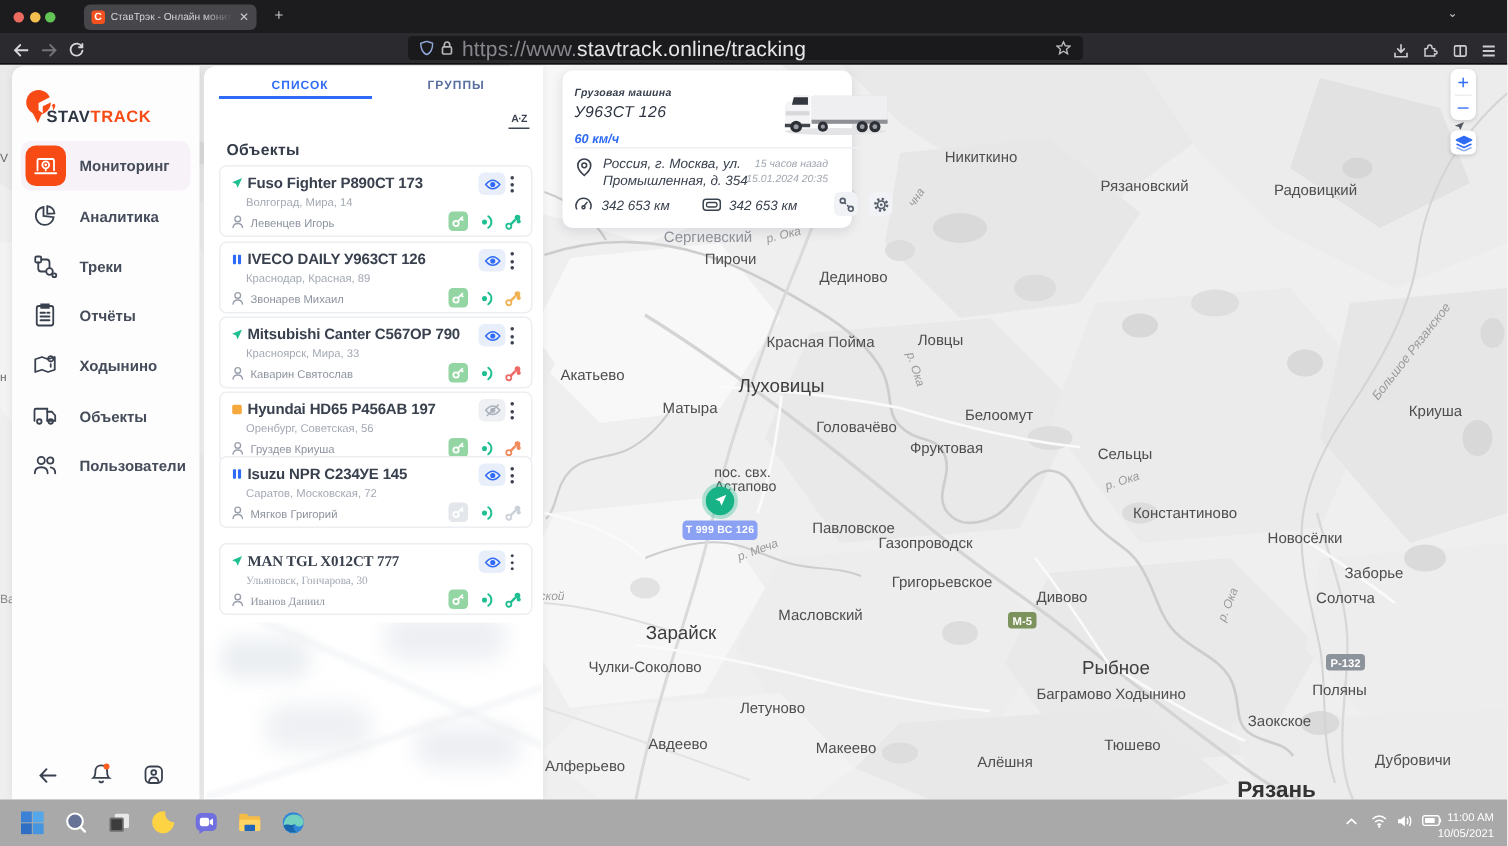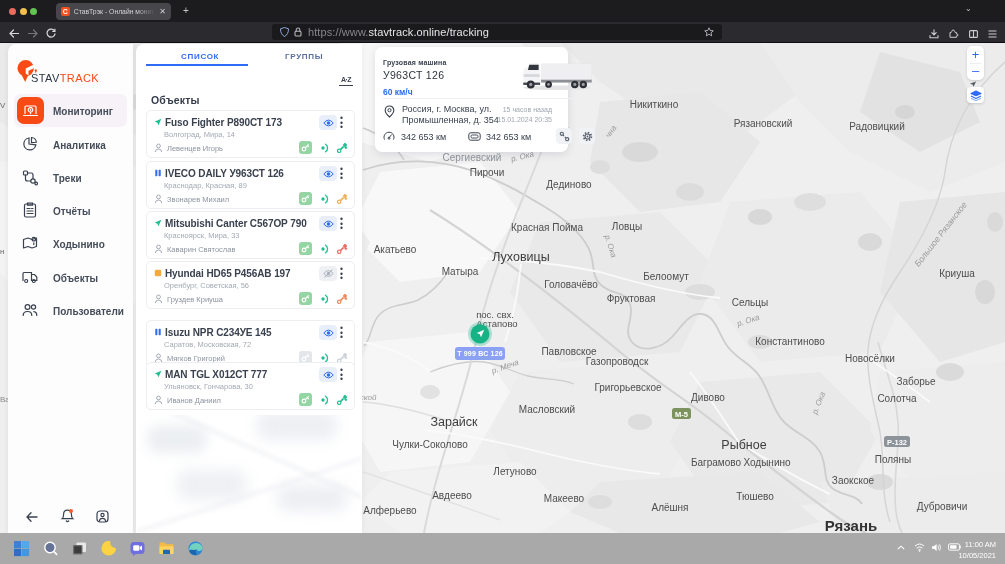--- a/index.html
+++ b/index.html
@@ -10,21 +10,21 @@
 
 #titlebar { left:0; top:0; width:1005px; height:22px; background:#1c1c1f; }
 .tl { top:8px; width:7px; height:7px; border-radius:50%; }
 #tab { left:56px; top:3px; width:115px; height:17px; background:#46464b; border-radius:4px; display:flex; align-items:center; padding:0 5px; }
 #tab .fav { width:9px; height:9px; background:#f4511e; border-radius:2px; color:#fff; font-size:7px; font-weight:bold; line-height:9px; text-align:center; }
 #tab .ttl { color:#d4d4d6; font-size:6.8px; margin-left:4px; white-space:nowrap; overflow:hidden; width:86px;
   -webkit-mask-image:linear-gradient(90deg,#000 75%,transparent 98%); }
 #tab .x { color:#cbcbce; font-size:8px; margin-left:2px; }
 #toolbar { left:0; top:22px; width:1005px; height:21px; background:#2b2b2f; border-bottom:1px solid #0f0f10; }
 #urlbar { left:272px; top:24px; width:450px; height:16px; background:#1a1a1d; border-radius:3px; display:flex; align-items:center; padding:0 8px; }
-#urlbar .url { font-size:11px; color:#86868c; margin-left:6px; letter-spacing:.1px;}
+#urlbar .url { font-size:14px; color:#86868c; margin-left:6px; letter-spacing:.1px;}
 #urlbar .url b { color:#e6e6e9; font-weight:normal; }
 #urlbar .star { margin-left:auto; color:#b9b9bd; font-size:9px; }
 
 
 #taskbar { left:0; top:533px; width:1005px; height:31px; background:#a9a9a9; }
 .tb-ic { top:540px; width:17px; height:17px; }
 #tray { right:9px; top:539px; color:#fff; font-size:7.5px; text-align:right; line-height:11px; }
 
 
 #sidebar { left:8px; top:44px; width:125px; height:489px; background:#fdfdfe; border-radius:8px 0 0 0; box-shadow:0 0 6px rgba(0,0,0,.08); }
@@ -42,21 +42,21 @@
 .c-drv { position:absolute; left:20px; top:33px; font-size:7.5px; color:#8d939e; }
 .c-stat { position:absolute; left:7px; top:7px; width:8px; height:8px; }
 .c-eye { position:absolute; left:172px; top:4px; width:18px; height:15px; background:#e9eefb; border-radius:4px; display:flex; align-items:center; justify-content:center;}
 .c-eye.off { background:#eff0f4; }
 .c-dots { position:absolute; left:193px; top:5px; width:4px; height:15px; color:#3c4250; font-size:8.5px; line-height:4.5px; letter-spacing:0; }
 .c-pers { position:absolute; left:7px; top:32px; width:9px; height:10px; }
 .c-keys { position:absolute; right:6px; top:30px; display:flex; gap:5px; }
 .kbtn { width:13px; height:13px; border-radius:3px; display:flex; align-items:center; justify-content:center; }
 
 
-#popup { left:375px; top:47px; width:193px; height:105px; background:#fff; border-radius:7px; box-shadow:0 2px 8px rgba(40,50,80,.13); }
+#popup { left:375px; top:47px; width:193px; height:105px; background:#fff; border-radius:7px; box-shadow:0 2px 8px rgba(40,50,80,.13);font-style:italic; }
 #popup .p-cat { position:absolute; left:8px; top:12px; font-size:7px; font-weight:bold; color:#3a414e; letter-spacing:.2px;}
 #popup .p-num { position:absolute; left:8px; top:22px; font-size:10.5px; color:#2d3440; letter-spacing:.3px;}
 #popup .p-spd { position:absolute; left:8px; top:40px; font-size:8.5px; color:#2f6bf6; font-weight:bold;}
 #popup .p-hr { position:absolute; left:8px; top:51px; width:205px; height:1px; background:#edeff3; }
 #popup .p-addr { position:absolute; left:27px; top:57px; font-size:9px; color:#39404e; line-height:10.5px; }
 #popup .p-ago { position:absolute; right:16px; top:58px; font-size:7px; color:#a0a6b0; text-align:right; line-height:9.5px;}
 #popup .p-odo { position:absolute; left:26px; top:85px; font-size:9px; color:#39404e; }
 #popup .p-odo2 { position:absolute; left:111px; top:85px; font-size:9px; color:#39404e; }
 .pbtn { position:absolute; top:81px; width:16px; height:16px; background:#f0f2f6; border-radius:4px; display:flex; align-items:center; justify-content:center;}
 
@@ -201,21 +201,21 @@
     </div>
 
   <div class="abs" id="sidebar">
 
     <svg class="abs" style="left:8px;top:15px;" width="24" height="26" viewBox="0 0 24 26">
       <circle cx="9.7" cy="9.2" r="8.2" fill="#f84a14"></circle>
       <path d="M 5.5,15.8 L 9.2,23 L 12.3,15.9 Z" fill="#f84a14"></path>
       <path d="M 9.7,9.6 L 18.5,5.2 L 18.5,9 L 12.5,11.8 L 12.5,16.5 L 9.7,14.5 Z" fill="#fdfdfe"></path>
       <path d="M 20.2,10.2 Q 21.2,10.8 20.8,12 L 19.6,14.6 L 18.8,11.2 Q 19.2,10 20.2,10.2 Z" fill="#f84a14"></path>
     </svg>
-    <div class="abs" style="left:23px;top:28px;font-size:11px;font-weight:normal;letter-spacing:.4px;color:#2d3542;">STAV<span style="color:#f84a14;">TRACK</span></div>
+    <div class="abs" style="left:23px;top:28px;font-size:11px;font-weight:bold;letter-spacing:.4px;color:#2d3542;">STAV<span style="color:#f84a14;">TRACK</span></div>
 
     <div class="abs" style="left:6px;top:50px;width:113px;height:33px;background:#f6f2f8;border-radius:7px;"></div>
     <div class="abs" style="left:9px;top:53px;width:27px;height:27px;background:#f84a14;border-radius:7px;"></div>
     <svg class="abs" style="left:14px;top:58px;" width="17" height="17" viewBox="0 0 17 17">
       <g fill="none" stroke="#fff" stroke-width="1.2" stroke-linecap="round">
         <path d="M 3,11.5 L 3,5 Q 3,4 4,4 L 13,4 Q 14,4 14,5 L 14,11.5"></path>
         <path d="M 1.5,13.5 L 15.5,13.5"></path>
         <path d="M 8.5,5.6 a 2.3,2.3 0 1 1 -0.01,0 Z M 8.5,10.5 L 8.5,11.6"></path>
       </g>
       <circle cx="8.5" cy="7.9" r="0.9" fill="#fff"></circle>
@@ -497,21 +497,21 @@
               <circle cx="3.2" cy="8.8" r="1.7" fill="none" stroke-width="1.2"></circle>
               <circle cx="9" cy="3" r="1.4"></circle>
               <path d="M 4.6,7.4 L 7.6,4.4" stroke-width="1.6" fill="none"></path>
               <circle cx="9.8" cy="5.6" r="0.9"></circle>
             </g>
           </svg>
         </div>
     </div>
   </div>
 
-  <div class="abs card" style="top:320px;padding-left:28px;">
+  <div class="abs card" style="top:304px;padding-left:28px;">
     <svg class="c-stat" viewBox="0 0 10 10">
         <rect x="1.6" y="1" width="2.6" height="8" rx="0.8" fill="#2f6bf6"></rect>
         <rect x="5.8" y="1" width="2.6" height="8" rx="0.8" fill="#2f6bf6"></rect>
       </svg>
     <div class="c-name">Isuzu NPR С234УЕ 145</div>
     <div class="c-addr">Саратов, Московская, 72</div>
     <svg class="c-pers" viewBox="0 0 10 11">
         <g fill="none" stroke="#9aa0ab" stroke-width="1">
           <circle cx="5" cy="3.2" r="2.1"></circle>
           <path d="M 1.4,10 Q 1.7,6.6 5,6.6 Q 8.3,6.6 8.6,10"></path>
@@ -546,21 +546,21 @@
               <circle cx="3.2" cy="8.8" r="1.7" fill="none" stroke-width="1.2"></circle>
               <circle cx="9" cy="3" r="1.4"></circle>
               <path d="M 4.6,7.4 L 7.6,4.4" stroke-width="1.6" fill="none"></path>
               <circle cx="9.8" cy="5.6" r="0.9"></circle>
             </g>
           </svg>
         </div>
     </div>
   </div>
 
-  <div class="abs card" style="top:362px;">
+  <div class="abs card" style="top:362px;font-family:Liberation Serif, serif;">
     <svg class="c-stat" viewBox="0 0 10 10">
         <path d="M 9.2,0.8 L 1,4.4 L 4.2,5.8 L 5.6,9 Z" fill="#1fbf92"></path>
       </svg>
     <div class="c-name">MAN TGL Х012СТ 777</div>
     <div class="c-addr">Ульяновск, Гончарова, 30</div>
     <svg class="c-pers" viewBox="0 0 10 11">
         <g fill="none" stroke="#9aa0ab" stroke-width="1">
           <circle cx="5" cy="3.2" r="2.1"></circle>
           <path d="M 1.4,10 Q 1.7,6.6 5,6.6 Q 8.3,6.6 8.6,10"></path>
         </g>

